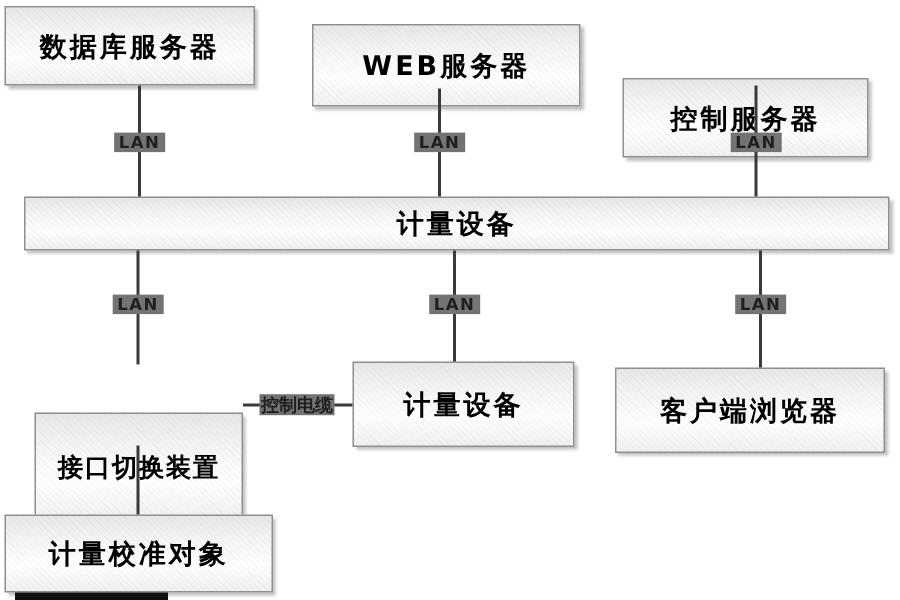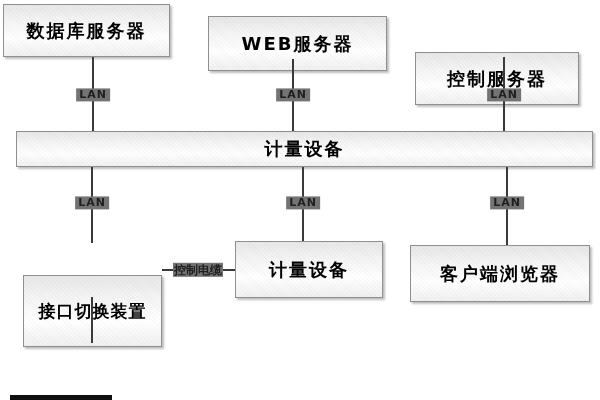--- a/index.html
+++ b/index.html
@@ -122,20 +122,23 @@
   <div class="node n-switch">
     <span class="lbl">接口切换装置</span>
   </div>
   <div class="node n-meter">
     <span class="lbl">计量设备</span>
   </div>
   <div class="node n-client">
     <span class="lbl">客户端浏览器</span>
   </div>
 
+  <div class="node n-calib">
+    <span class="lbl">计量校准对象</span>
+  </div>
 
   <div class="vline v1"></div>
   <div class="vline v2"></div>
   <div class="vline v3"></div>
 
   <div class="vline v4"></div>
   <div class="vline v5"></div>
   <div class="vline v6"></div>
 
   <div class="vline v7"></div>

